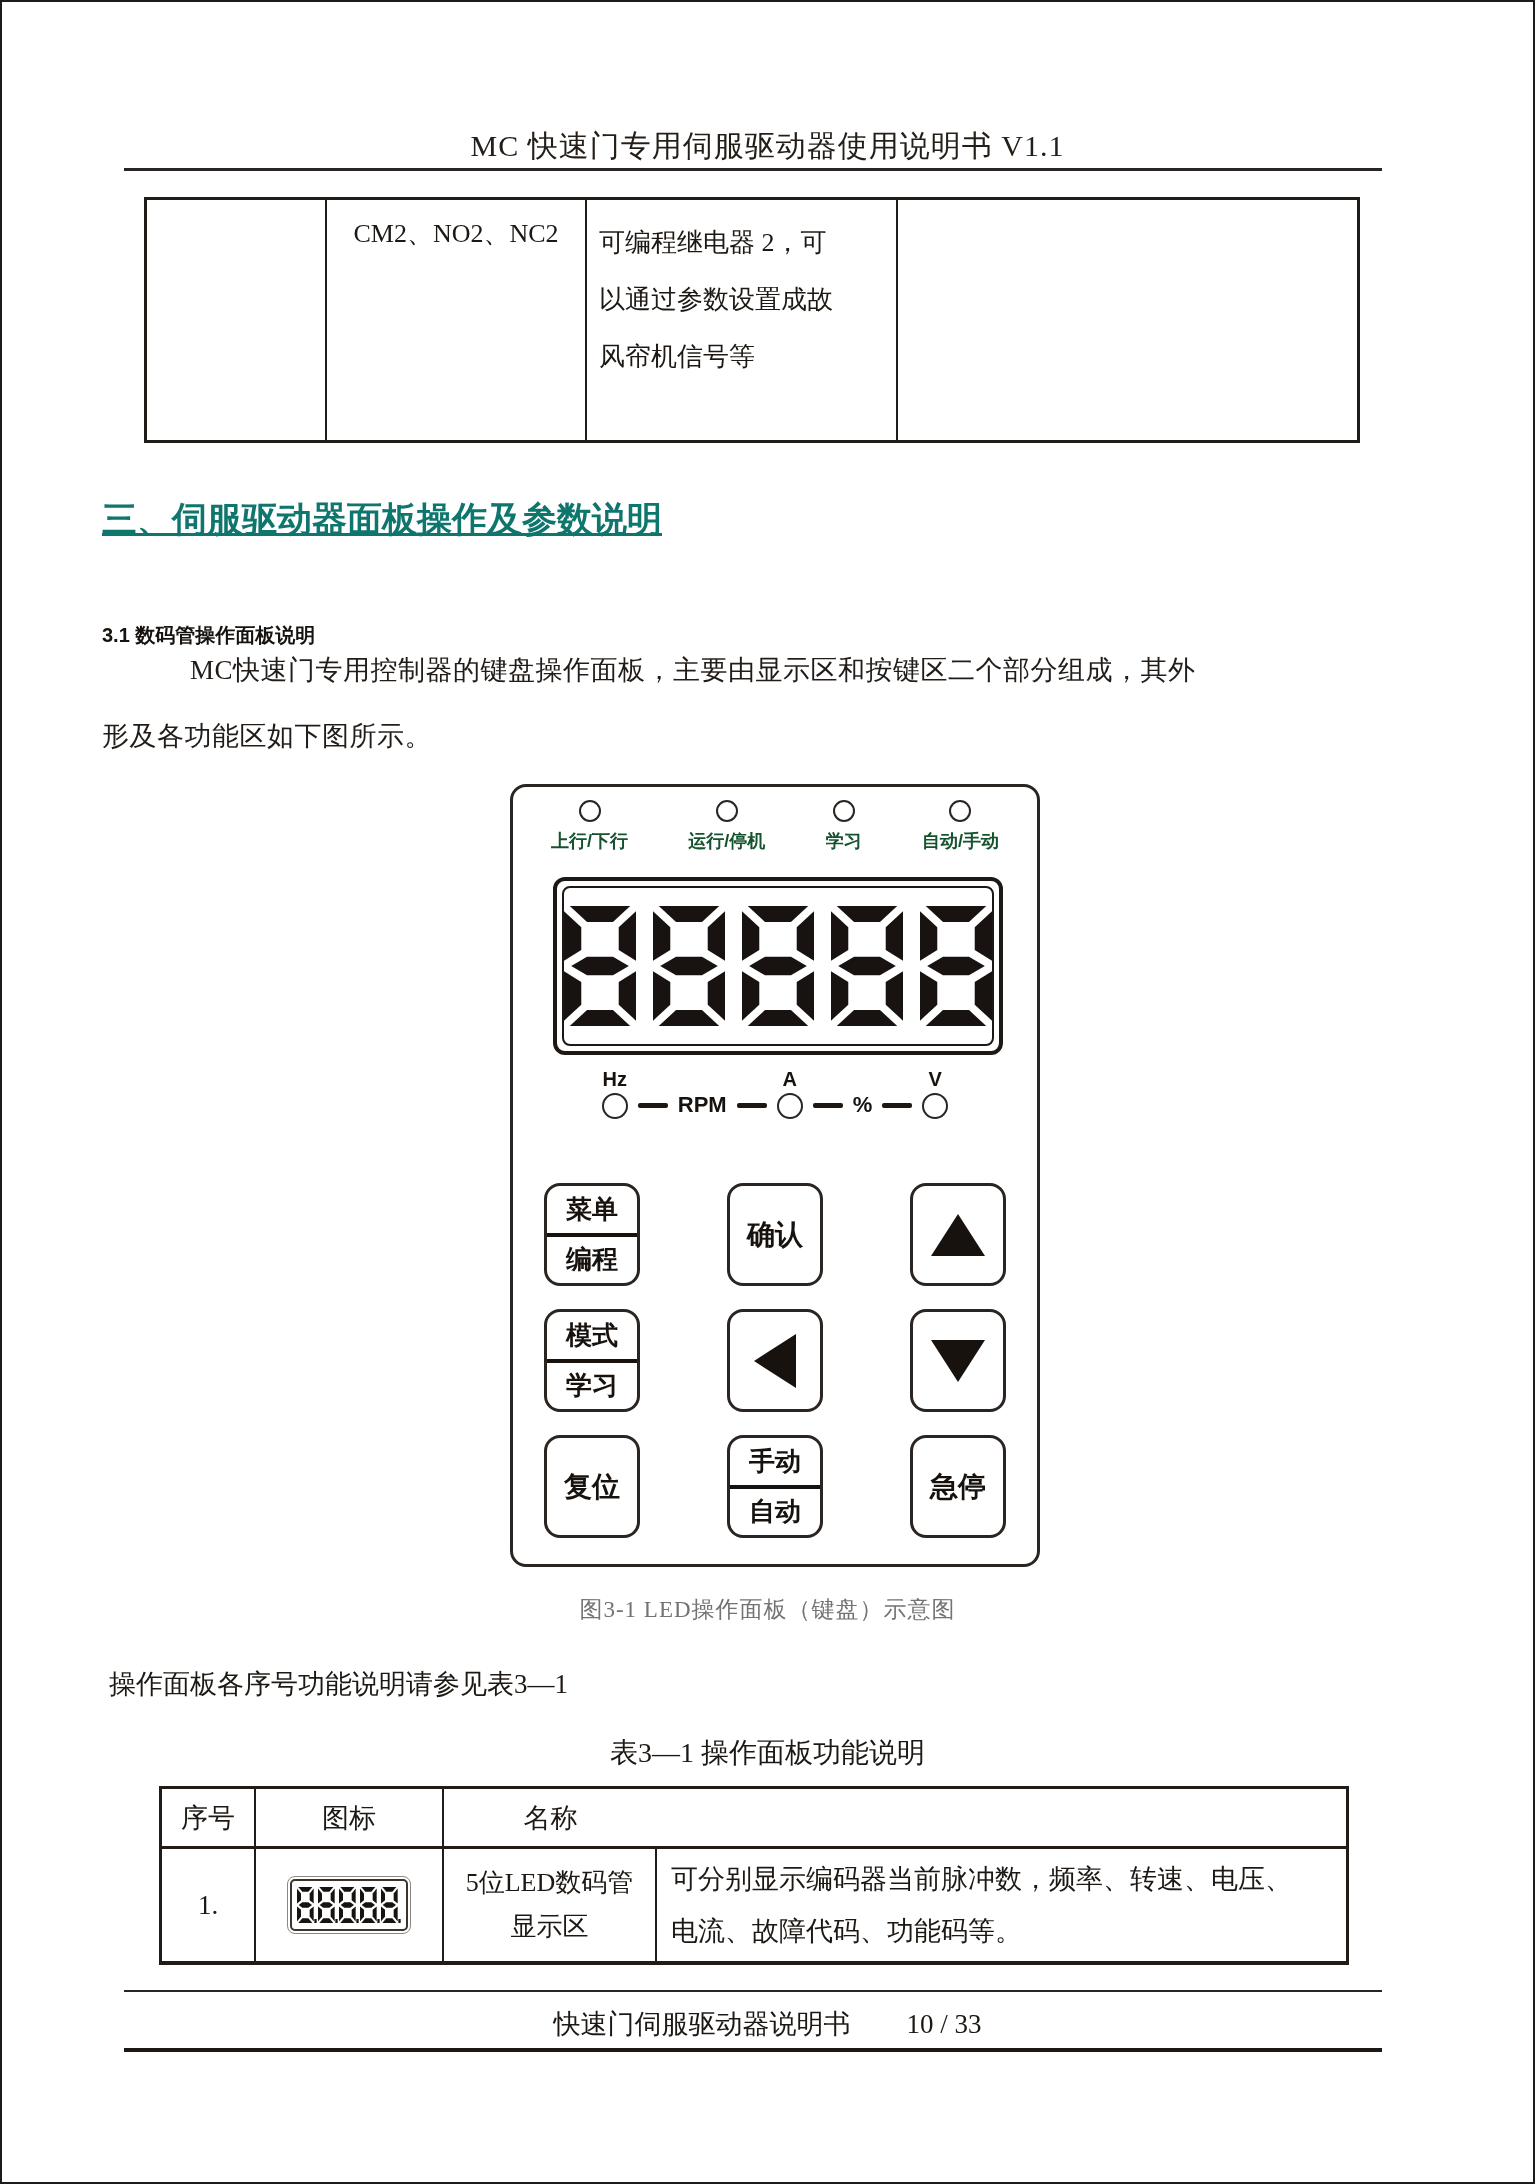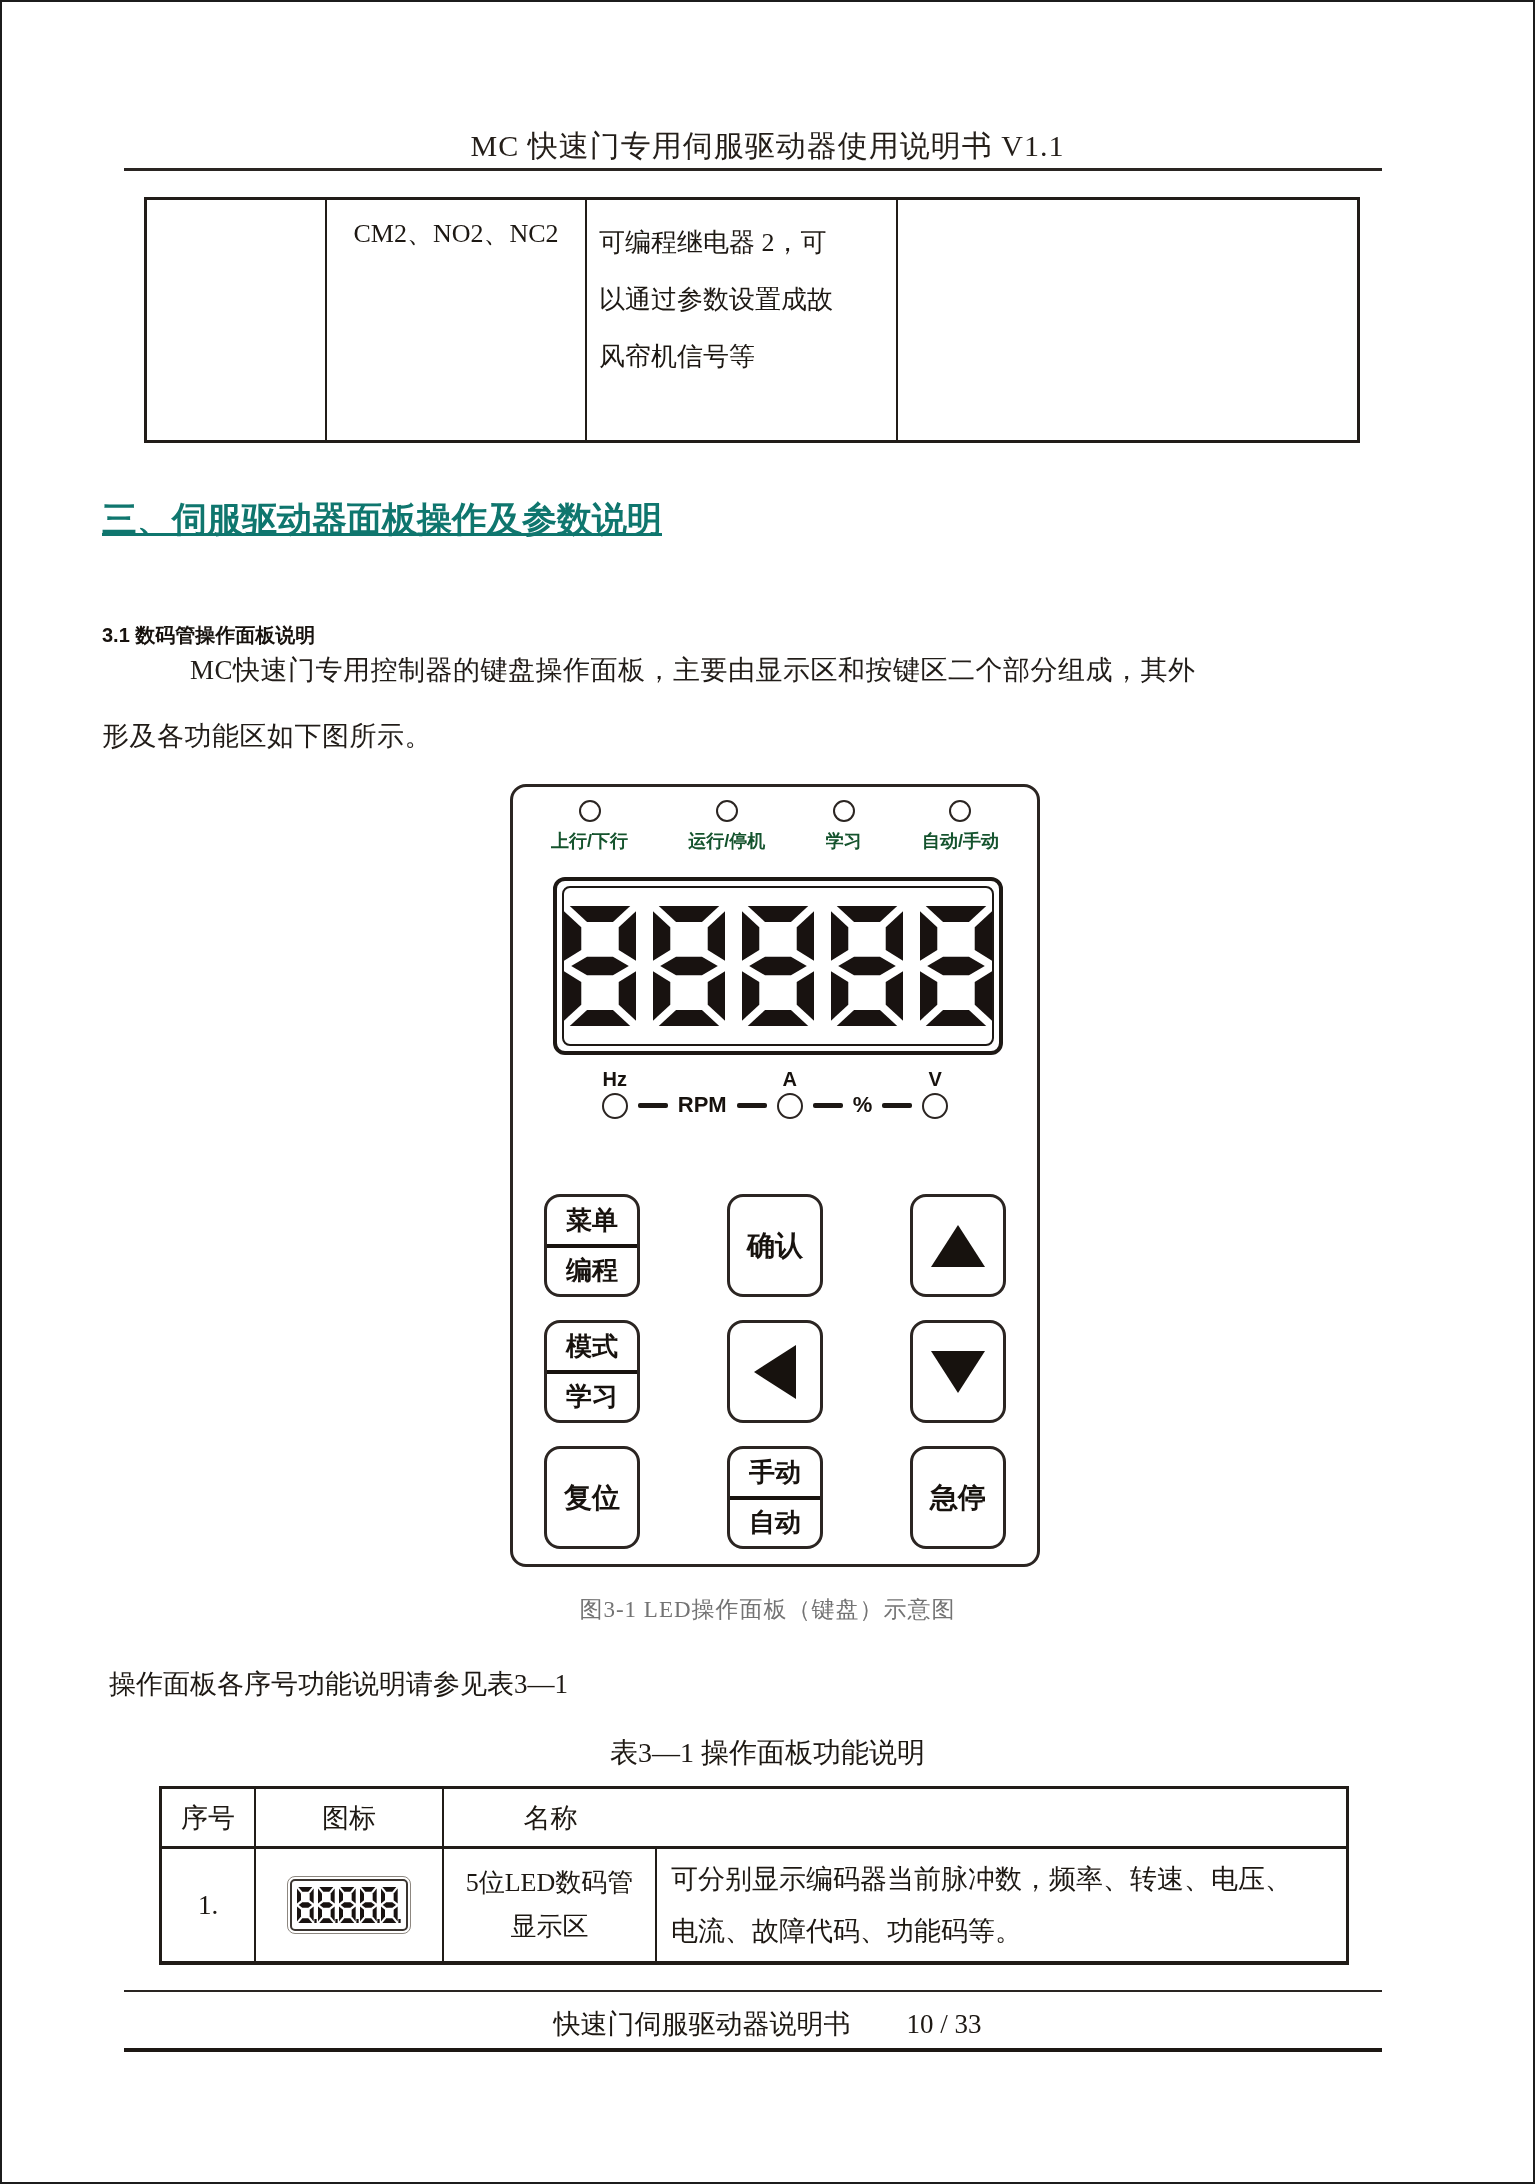--- a/index.html
+++ b/index.html
@@ -101,21 +101,21 @@
     width:26px;height:26px;border-radius:50%;
     border:2px solid #2b2522;background:#fff;
   }
   .unit-word{
     font-family:"Liberation Sans", sans-serif;font-weight:bold;
     font-size:22px;color:#17120e;line-height:1;margin-bottom:3px;
   }
   .dash{width:30px;height:5px;background:#1d1814;margin-bottom:11px;border-radius:2px;}
 
   .btn-grid{
-    position:absolute;left:0;top:407px;width:100%;
+    position:absolute;left:0;top:396px;width:100%;
     display:grid;grid-template-columns:repeat(3,96px);
     column-gap:87px;row-gap:23px;justify-content:center;
   }
   .key{
     width:96px;height:103px;
     border:3px solid #2b2522;border-radius:16px;
     background:#fff;
     display:flex;align-items:center;justify-content:center;
     font-family:"Liberation Sans", sans-serif;font-weight:bold;
     font-size:28px;color:#17120e;

